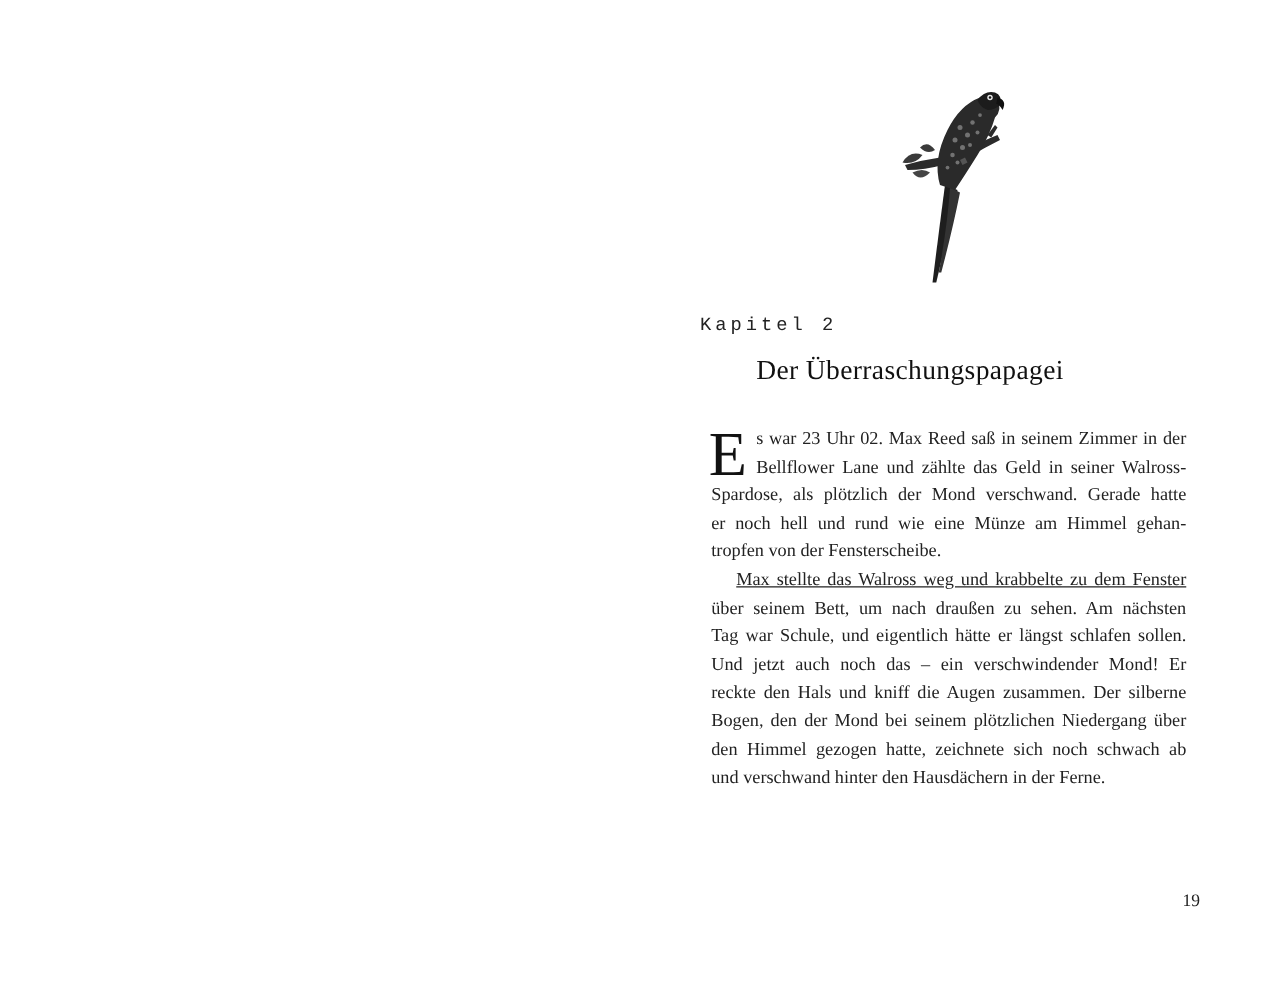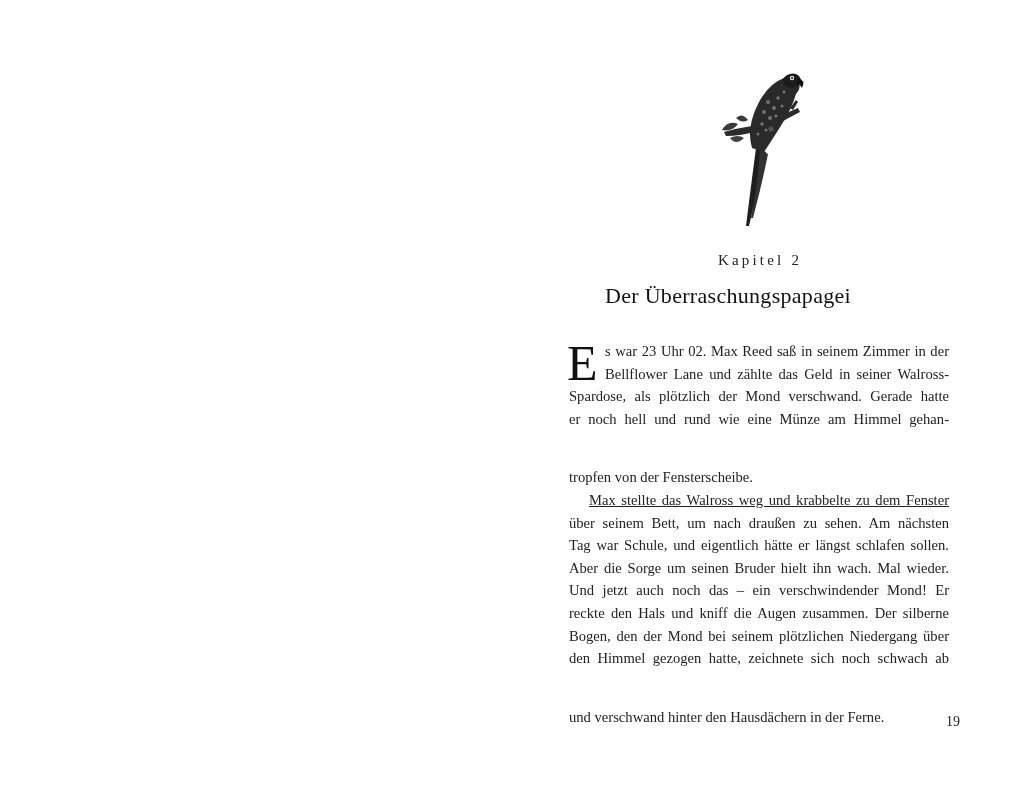--- a/index.html
+++ b/index.html
@@ -37,24 +37,25 @@
     left: 718px;
     top: 68px;
     width: 90px;
     height: 162px;
   }
   .chapter-label {
     position: absolute;
     left: 560px;
     width: 400px;
     top: 252px;
-    text-align: center;
+    text-align: left;
     font-size: 15px;
     letter-spacing: 3.2px;
     color: #222;
+    font-family: Liberation Mono, monospace;
   }
   .chapter-title {
     position: absolute;
     left: 528px;
     width: 400px;
     top: 283px;
     text-align: center;
     font-size: 22px;
     letter-spacing: 0.3px;
     color: #111;
@@ -70,21 +71,20 @@
     text-align: justify;
   }
   .line {
     display: block;
     white-space: nowrap;
     text-align-last: justify;
     text-align: justify;
   }
   .line.last {
     text-align-last: left;
-    margin-top: 36px;
   }
   .line.indent {
     padding-left: 20px;
     text-decoration: underline;
   }
   .line.drop-indent {
     padding-left: 36px;
   }
   .dropcap {
     position: absolute;
@@ -158,21 +158,20 @@
     <span class="line drop-indent">s war 23 Uhr 02. Max Reed saß in seinem Zimmer in der</span>
     <span class="line drop-indent">Bellflower Lane und zählte das Geld in seiner Walross-</span>
     <span class="line">Spardose, als plötzlich der Mond verschwand. Gerade hatte</span>
     <span class="line">er noch hell und rund wie eine Münze am Himmel gehan-</span>
     <span class="line last">tropfen von der Fensterscheibe.</span>
   </div>
   <div>
     <span class="line indent">Max stellte das Walross weg und krabbelte zu dem Fenster</span>
     <span class="line">über seinem Bett, um nach draußen zu sehen. Am nächsten</span>
     <span class="line">Tag war Schule, und eigentlich hätte er längst schlafen sollen.</span>
-    <span class="line">Aber die Sorge um seinen Bruder hielt ihn wach. Mal wieder.</span>
     <span class="line">Und jetzt auch noch das – ein verschwindender Mond! Er</span>
     <span class="line">reckte den Hals und kniff die Augen zusammen. Der silberne</span>
     <span class="line">Bogen, den der Mond bei seinem plötzlichen Niedergang über</span>
     <span class="line">den Himmel gezogen hatte, zeichnete sich noch schwach ab</span>
     <span class="line last">und verschwand hinter den Hausdächern in der Ferne.</span>
   </div>
 </div>
 
 <div class="page-number">19</div>
 

